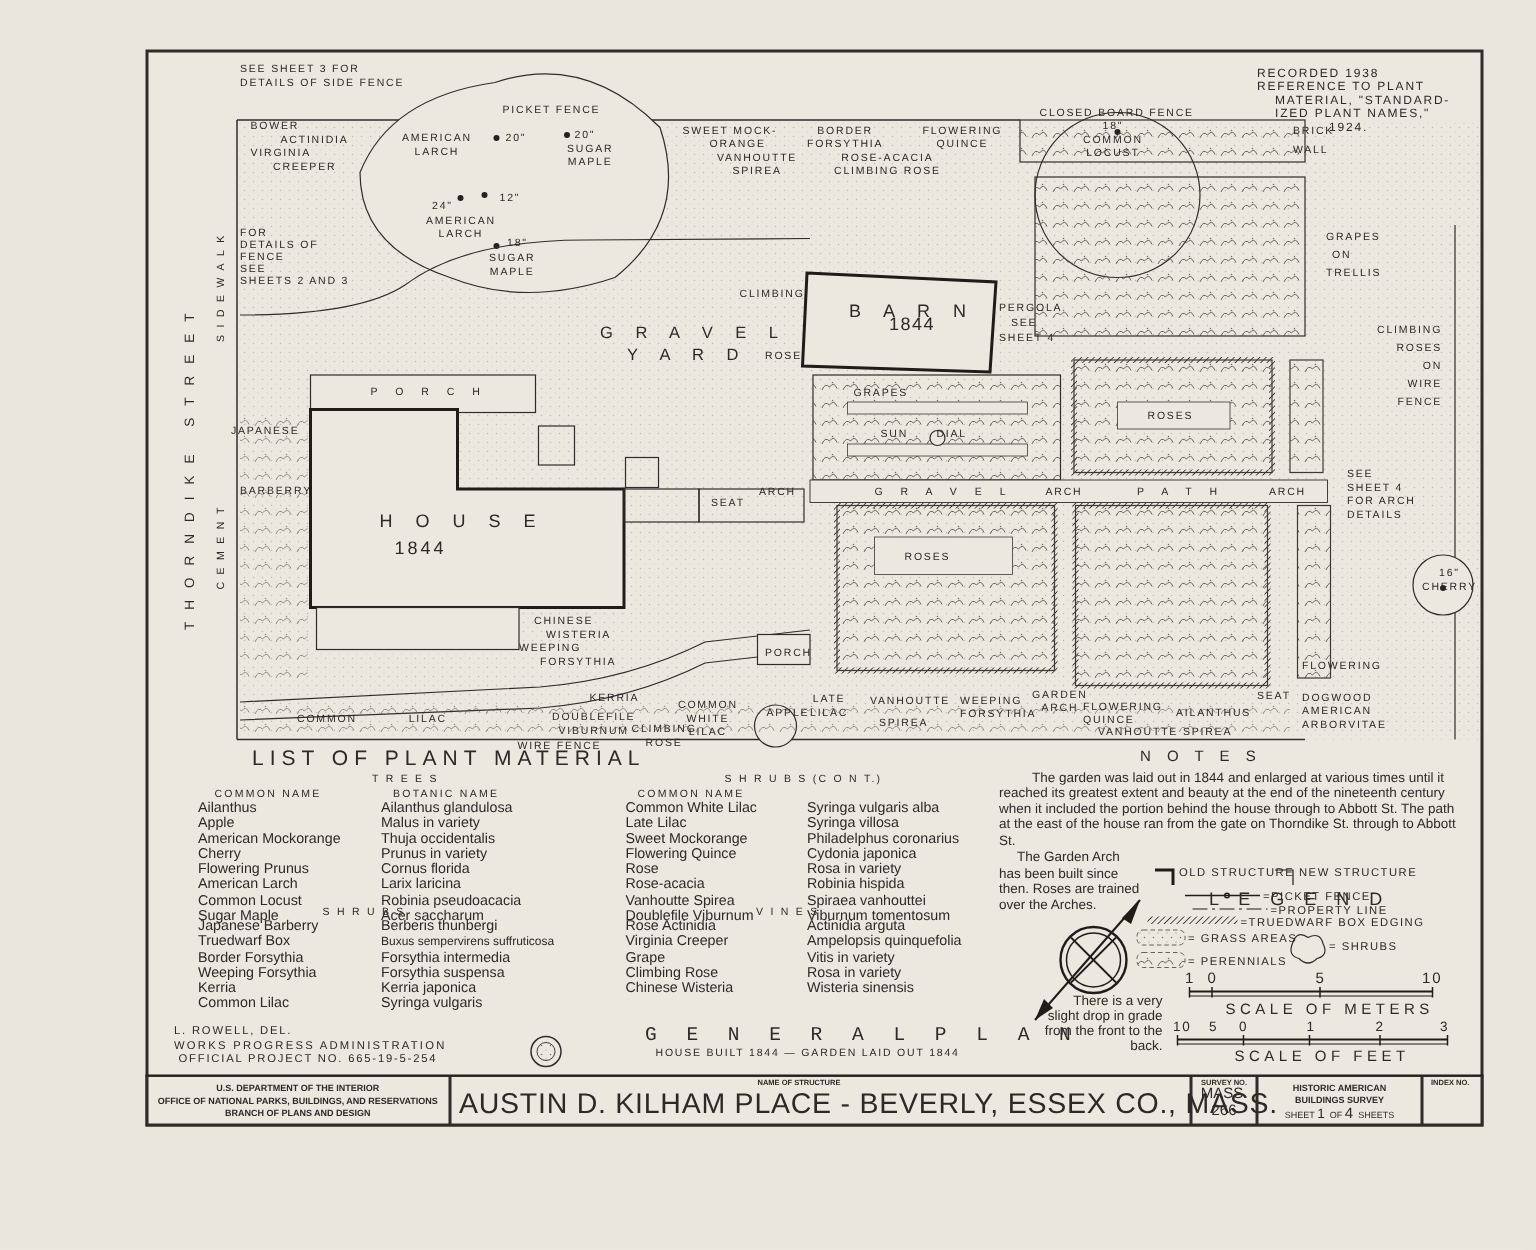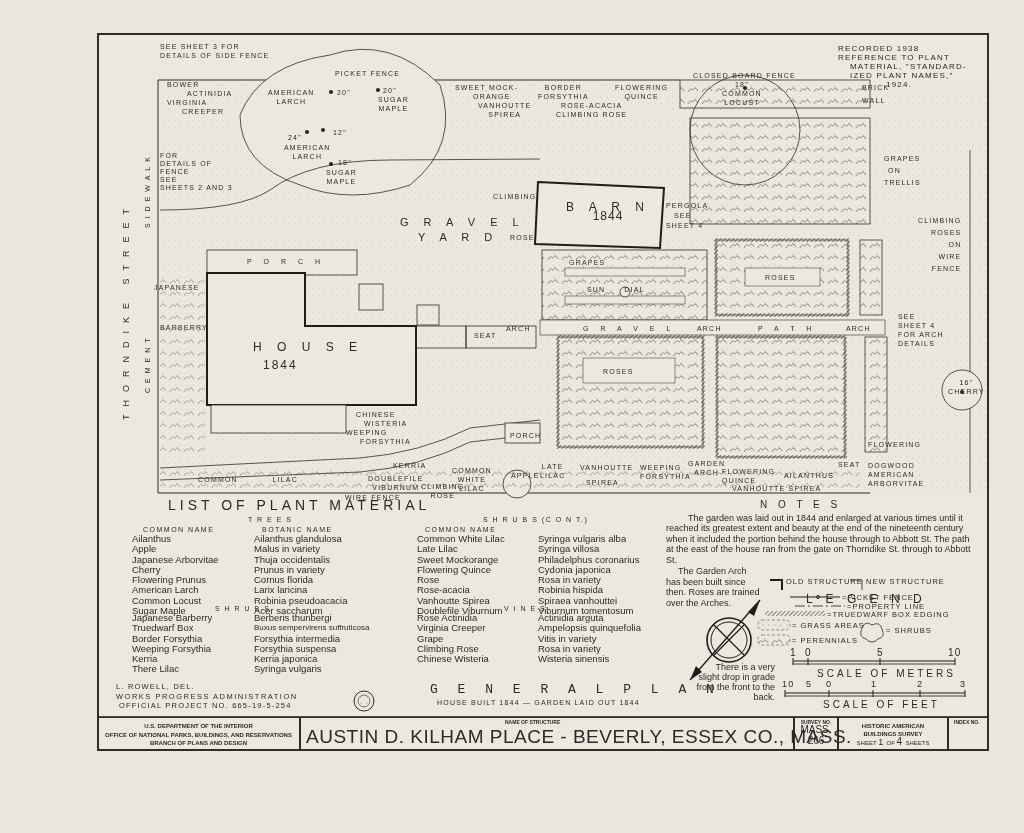--- a/index.html
+++ b/index.html
@@ -338,21 +338,21 @@
 <div class="lbl" style="left:345px;top:493px;">WIRE FENCE</div>
 
 <div class="pm-title">LIST OF PLANT MATERIAL</div>
 <div class="lbl hdr" style="left:248px;top:515px;">T R E E S</div>
 <div class="lbl hdr" style="left:143px;top:525px;">COMMON NAME</div>
 <div class="lbl hdr" style="left:262px;top:525px;">BOTANIC NAME</div>
 
 <div class="col" style="left:132px;top:534px;">
   <div>Ailanthus</div>
     <div>Apple</div>
-  <div>Japanese Arborvitae</div>
+  <div>American Mockorange</div>
     <div>Cherry</div>
   <div>Flowering Prunus</div>
     <div>American Larch</div>
   <div>Common Locust</div>
     <div>Sugar Maple</div>
 </div>
 <div class="col" style="left:254px;top:534px;">
   <div>Ailanthus glandulosa</div>
     <div>Malus in variety</div>
   <div>Thuja occidentalis</div>
@@ -362,21 +362,21 @@
   <div>Robinia pseudoacacia</div>
     <div>Acer saccharum</div>
 </div>
 <div class="lbl hdr" style="left:215px;top:604px;">S H R U B S</div>
 <div class="col" style="left:132px;top:613px;">
   <div>Japanese Barberry</div>
     <div>Truedwarf Box</div>
   <div>Border Forsythia</div>
     <div>Weeping Forsythia</div>
   <div>Kerria</div>
-    <div>There Lilac</div>
+    <div>Common Lilac</div>
 </div>
 <div class="col" style="left:254px;top:613px;">
   <div>Berberis thunbergi</div>
     <div style="font-size:8px">Buxus sempervirens suffruticosa</div>
   <div>Forsythia intermedia</div>
     <div>Forsythia suspensa</div>
   <div>Kerria japonica</div>
     <div>Syringa vulgaris</div>
 </div>
 

